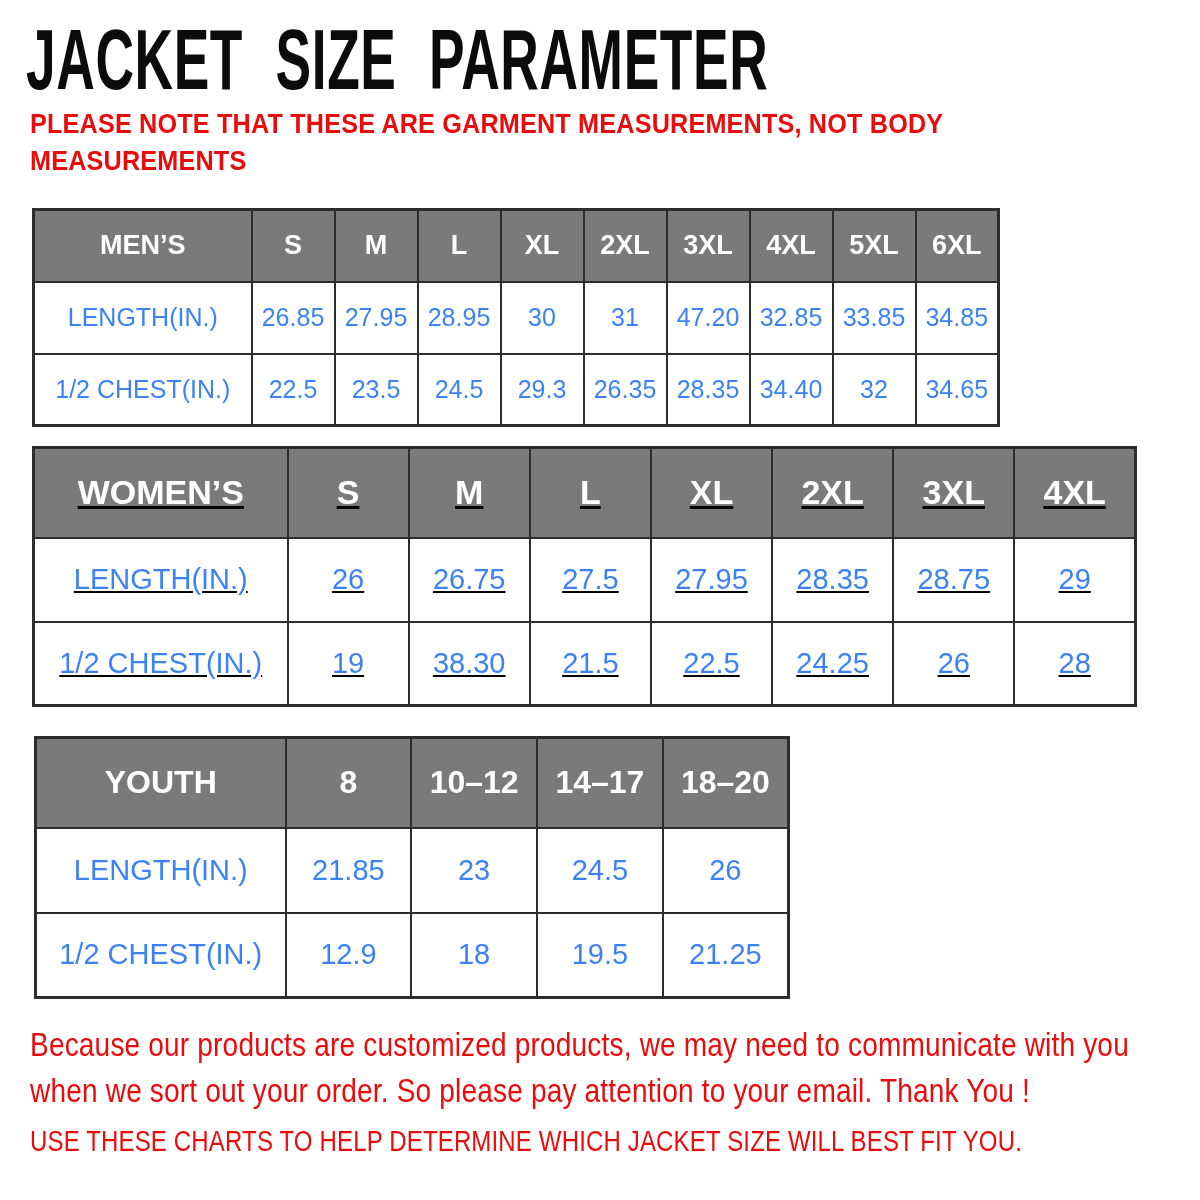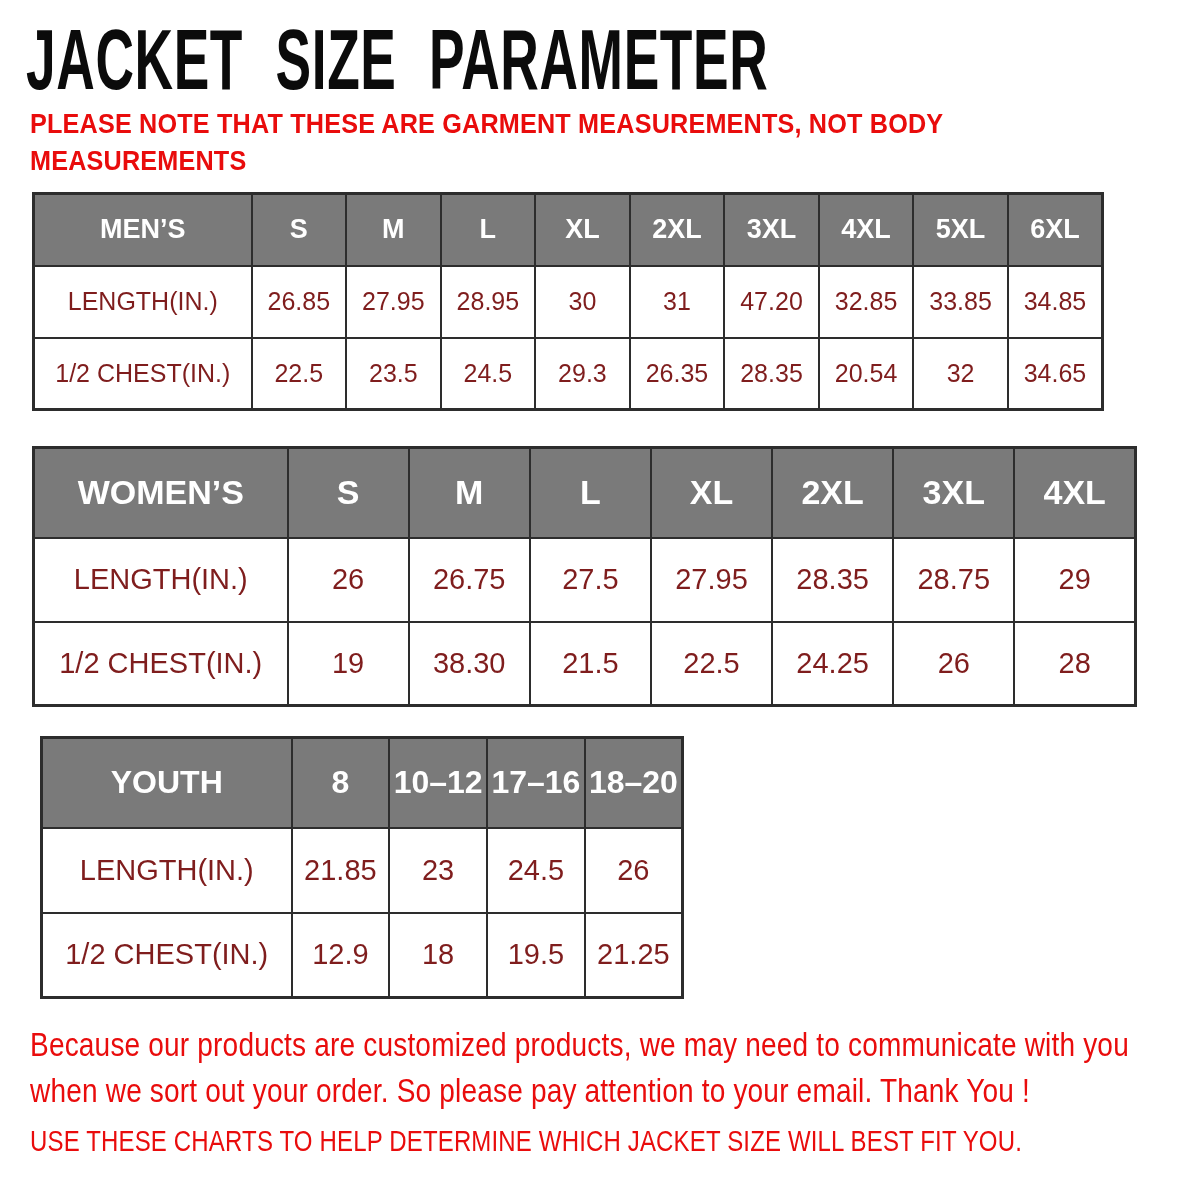--- a/index.html
+++ b/index.html
@@ -17,33 +17,33 @@
     width:1040px; font-size:28px; font-weight:bold; color:#e90c0c;
     line-height:1.32; letter-spacing:0.2px;
     transform:scaleX(0.90); transform-origin:left top;
   }
 
   .size-table { position:absolute; border-collapse:collapse; table-layout:fixed; border:3px solid #2d2d2d; }
   .size-table th, .size-table td {
     border:2px solid #2d2d2d; text-align:center; vertical-align:middle; padding:0;
   }
   .size-table thead th { background:#7a7a7a; color:#ffffff; font-weight:bold; }
-  .size-table tbody td { background:#ffffff; color:#7f1d1d; font-weight:normal; }
+  .size-table tbody td { background:#ffffff; color:#3b82f6; font-weight:normal; }
 
-  .tbl-mens   { left:32px; top:192px;  width:1072px; }
+  .tbl-mens   { left:32px; top:208px;  width:968px; }
   .tbl-mens   th:first-child, .tbl-mens td:first-child { width:218px; }
   .tbl-mens   thead th { height:72px; font-size:27px; }
   .tbl-mens   tbody td { height:72px; font-size:25px; }
 
-  .tbl-womens { left:32px; top:446px;  width:1105px; }
+  .tbl-womens { left:32px; top:446px;  width:1105px;text-decoration:underline; }
   .tbl-womens th:first-child, .tbl-womens td:first-child { width:254px; }
   .tbl-womens thead th { height:90px; font-size:34px; }
   .tbl-womens tbody td { height:84px; font-size:29px; }
 
-  .tbl-youth  { left:40px; top:736px;  width:644px; }
+  .tbl-youth  { left:34px; top:736px;  width:756px; }
   .tbl-youth  th:first-child, .tbl-youth td:first-child { width:250px; }
   .tbl-youth  thead th { height:90px; font-size:32px; }
   .tbl-youth  tbody td { height:85px; font-size:29px; }
 
   .note1 {
     position:absolute; left:30px; top:1022px;
     width:1380px; font-size:33px; color:#e90c0c; line-height:1.38;
     transform:scaleX(0.85); transform-origin:left top; letter-spacing:0.2px;
   }
   .note2 {
@@ -90,21 +90,21 @@
           <td>34.85</td>
         </tr>
         <tr>
           <td>1/2 CHEST(IN.)</td>
           <td>22.5</td>
           <td>23.5</td>
           <td>24.5</td>
           <td>29.3</td>
           <td>26.35</td>
           <td>28.35</td>
-          <td>20.54</td>
+          <td>34.40</td>
           <td>32</td>
           <td>34.65</td>
         </tr>
       </tbody>
   </table>
 
   <table class="size-table tbl-womens">
     <thead>
         <tr>
           <th>WOMEN’S</th>
@@ -140,21 +140,21 @@
         </tr>
       </tbody>
   </table>
 
   <table class="size-table tbl-youth">
     <thead>
         <tr>
           <th>YOUTH</th>
           <th>8</th>
           <th>10–12</th>
-          <th>17–16</th>
+          <th>14–17</th>
           <th>18–20</th>
         </tr>
       </thead>
     <tbody>
         <tr>
           <td>LENGTH(IN.)</td>
           <td>21.85</td>
           <td>23</td>
           <td>24.5</td>
           <td>26</td>

